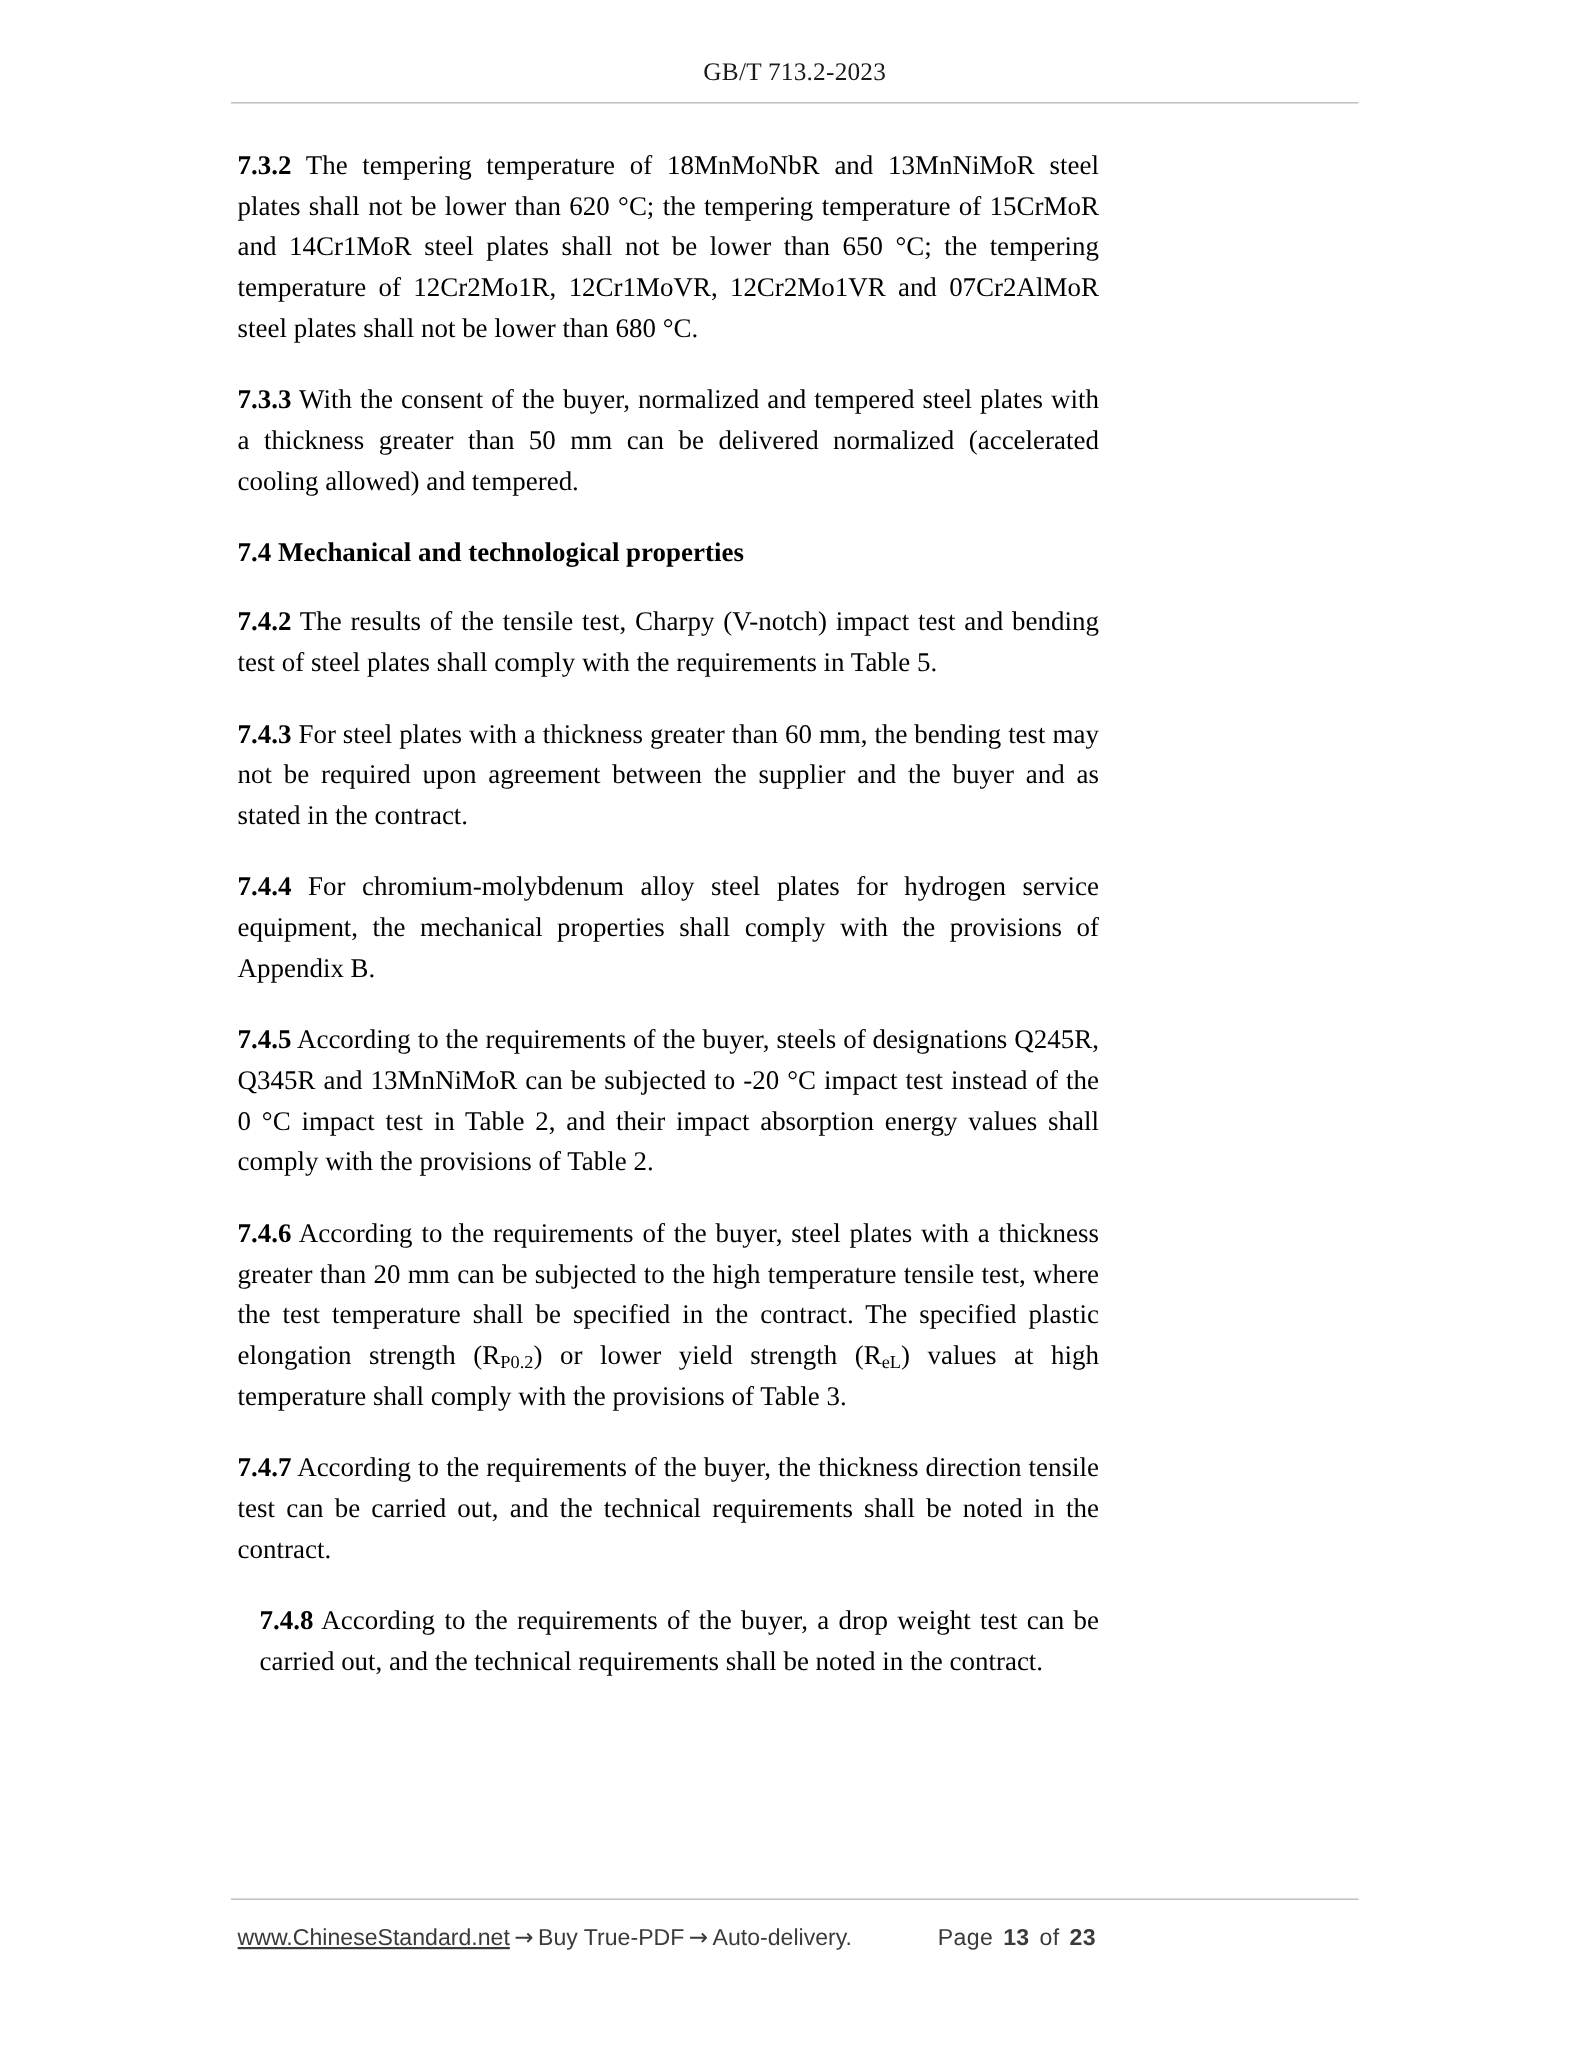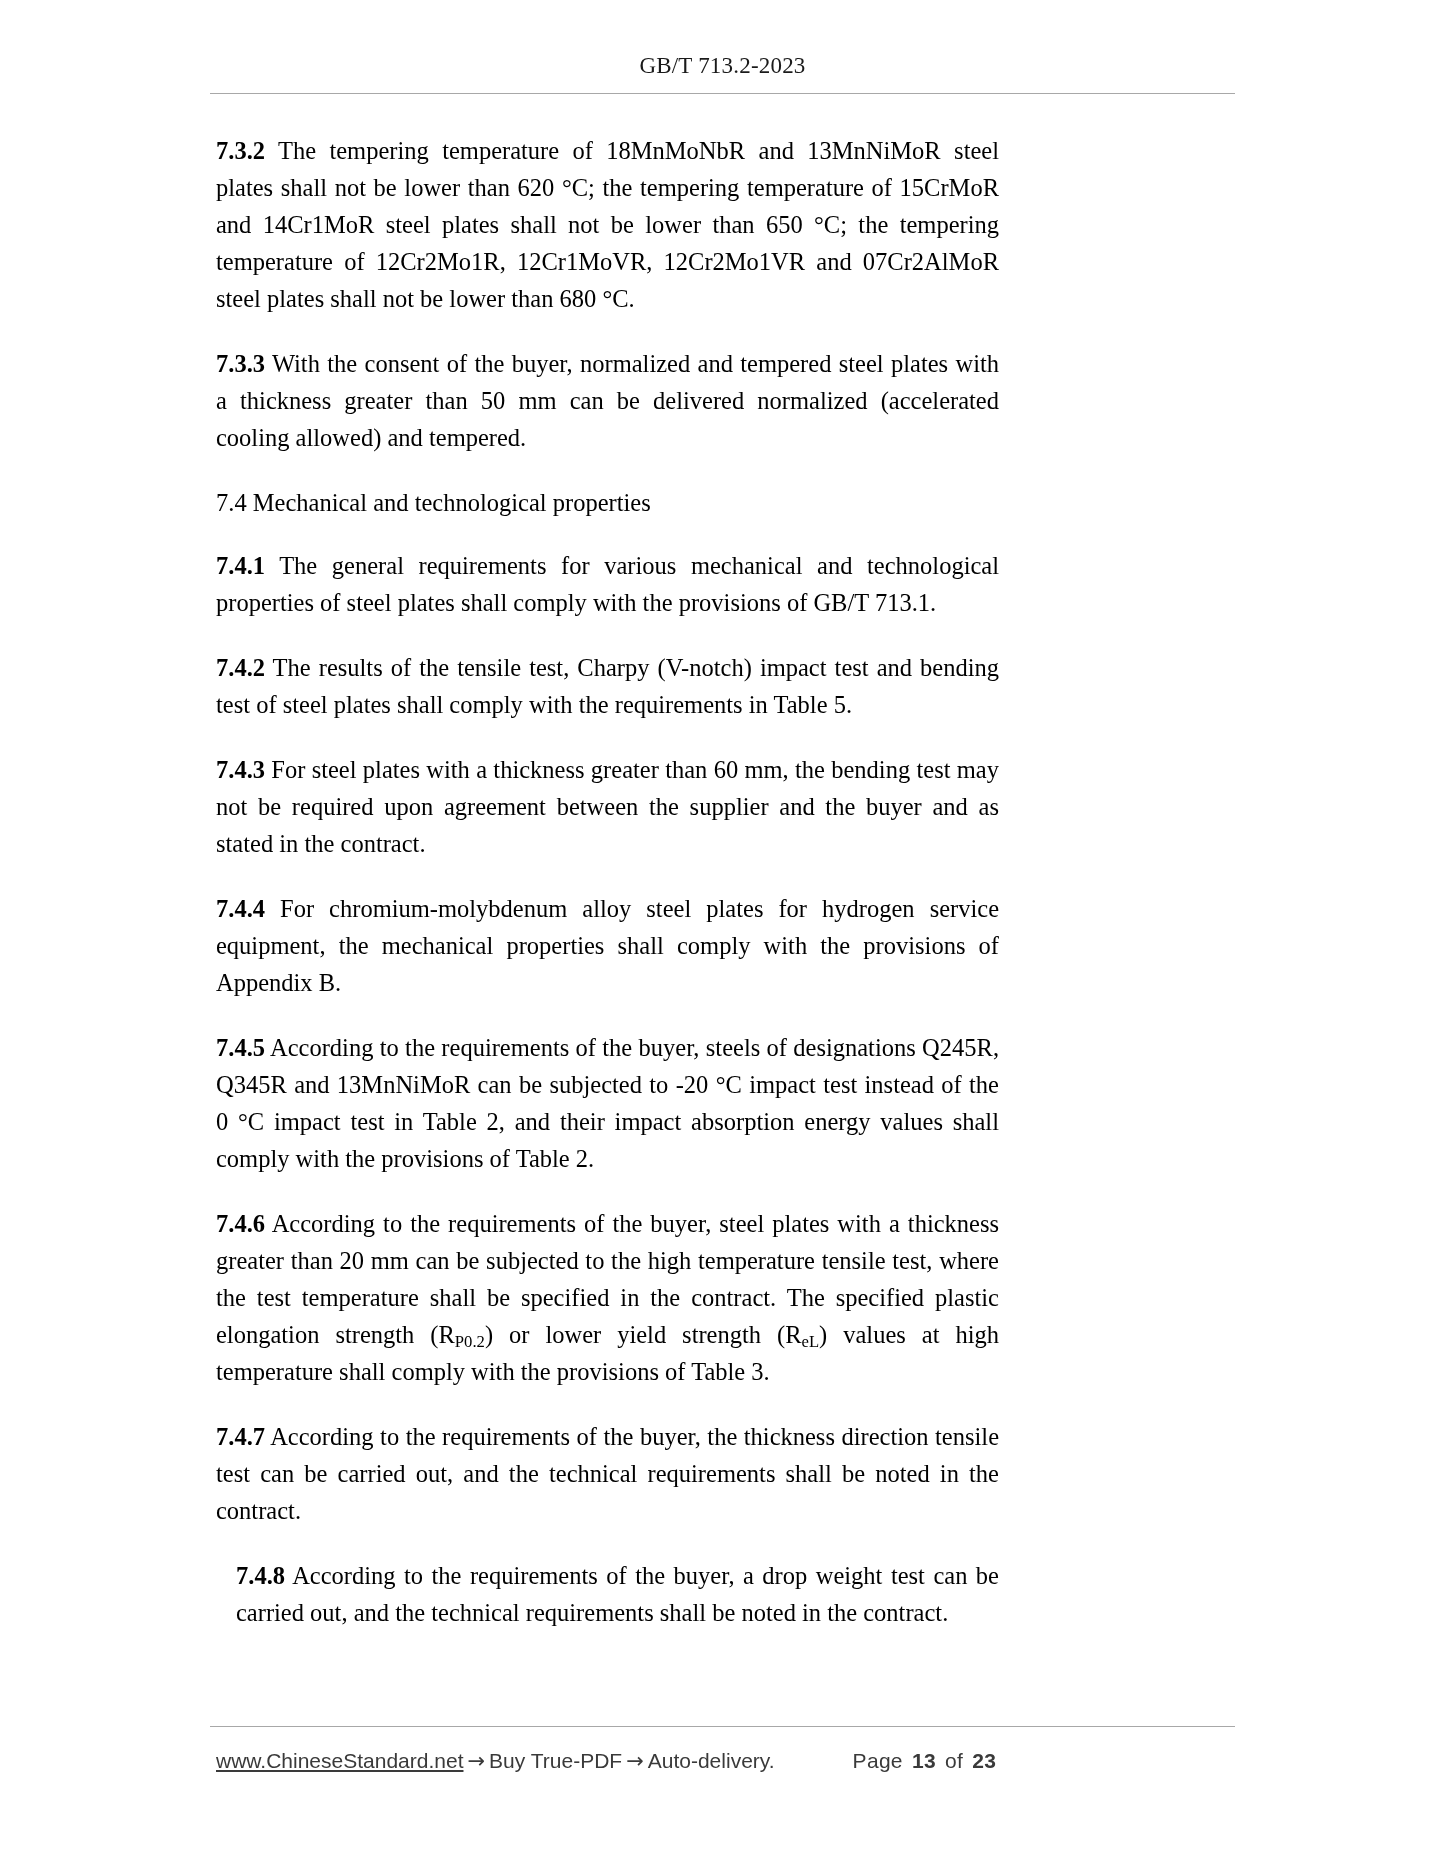--- a/index.html
+++ b/index.html
@@ -65,21 +65,21 @@
   p.para:last-child { margin-bottom: 0; margin-left: 20px; }
 
   .num {
     font-weight: bold;
   }
 
   h2.heading {
     margin: 0 0 26px 0;
     font-size: 24.5px;
     line-height: 37px;
-    font-weight: normal;
+    font-weight: bold;
     text-align: left;
   }
 
   sub {
     font-size: 0.68em;
     vertical-align: -0.22em;
     line-height: 0;
   }
 
   
@@ -142,24 +142,20 @@
       <span>The tempering temperature of 18MnMoNbR and 13MnNiMoR steel plates shall not be lower than 620 °C; the tempering temperature of 15CrMoR and 14Cr1MoR steel plates shall not be lower than 650 °C; the tempering temperature of 12Cr2Mo1R, 12Cr1MoVR, 12Cr2Mo1VR and 07Cr2AlMoR steel plates shall not be lower than 680 °C.</span>
     </p>
 
     <p class="para">
       <span class="num">7.3.3</span>
       <span>With the consent of the buyer, normalized and tempered steel plates with a thickness greater than 50 mm can be delivered normalized (accelerated cooling allowed) and tempered.</span>
     </p>
 
     <h2 class="heading">7.4 Mechanical and technological properties</h2>
 
-    <p class="para">
-      <span class="num">7.4.1</span>
-      <span>The general requirements for various mechanical and technological properties of steel plates shall comply with the provisions of GB/T 713.1.</span>
-    </p>
 
     <p class="para">
       <span class="num">7.4.2</span>
       <span>The results of the tensile test, Charpy (V-notch) impact test and bending test of steel plates shall comply with the requirements in Table 5.</span>
     </p>
 
     <p class="para">
       <span class="num">7.4.3</span>
       <span>For steel plates with a thickness greater than 60 mm, the bending test may not be required upon agreement between the supplier and the buyer and as stated in the contract.</span>
     </p>

